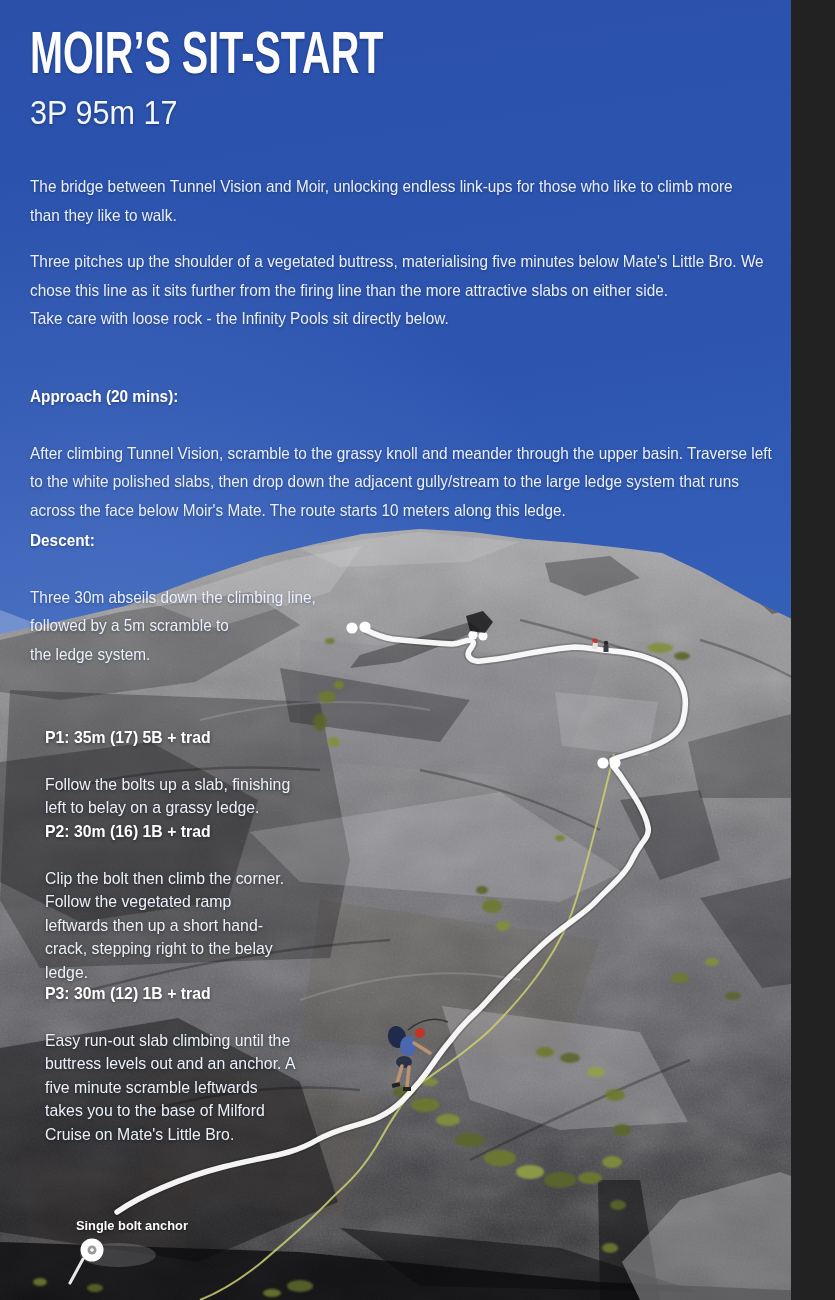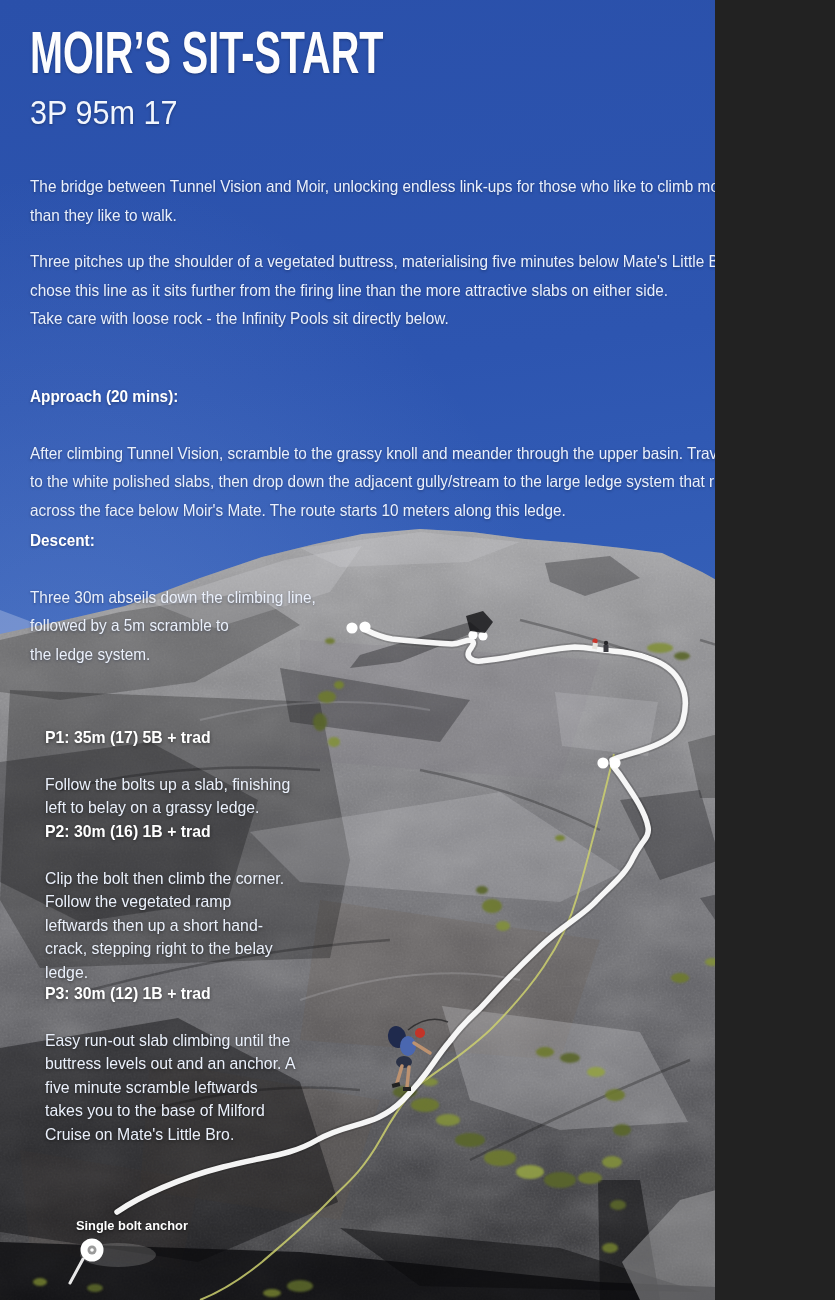--- a/index.html
+++ b/index.html
@@ -1,17 +1,17 @@
 <!DOCTYPE html>
 <html><head>
 <meta charset="utf-8">
 <style>
   html,body{margin:0;padding:0;background:#222;}
   .page{
-    position:relative;width:715px;height:1300px;overflow:hidden;
+    position:relative;width:791px;height:1300px;overflow:hidden;
     font-family:"Liberation Sans", sans-serif;
     background:
       radial-gradient(ellipse at 10% 60%, rgba(150,180,235,.28), rgba(0,0,0,0) 55%),
       linear-gradient(172deg,#2a50aa 0%, #2d55b0 30%, #3560b8 52%, #4069c0 66%, #4d77ca 80%, #587fd0 100%);
   }
   .abs{position:absolute;}
   svg{display:block;}
   .txt{color:#eaf0fb; text-shadow:0 1px 3px rgba(8,18,45,.40);}
   .title{
     left:30px;top:22px;font-size:60px;font-weight:700;color:#fdfdfe;

